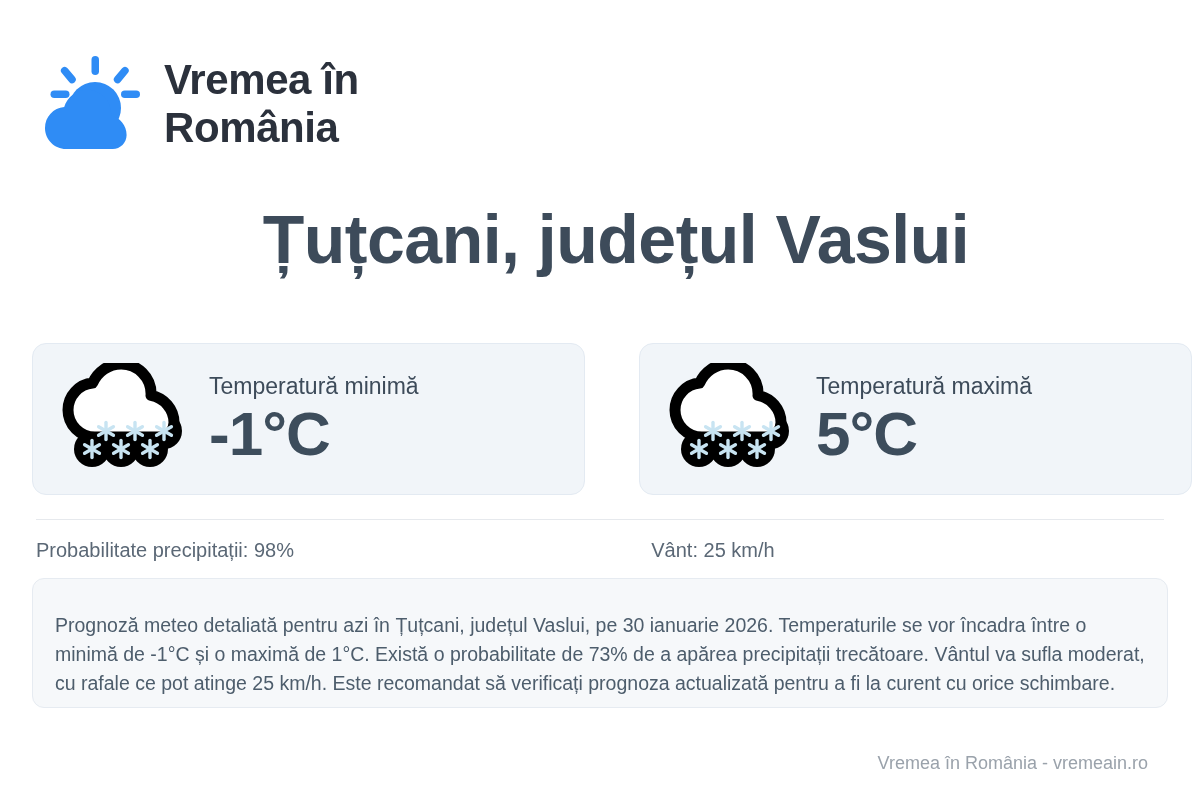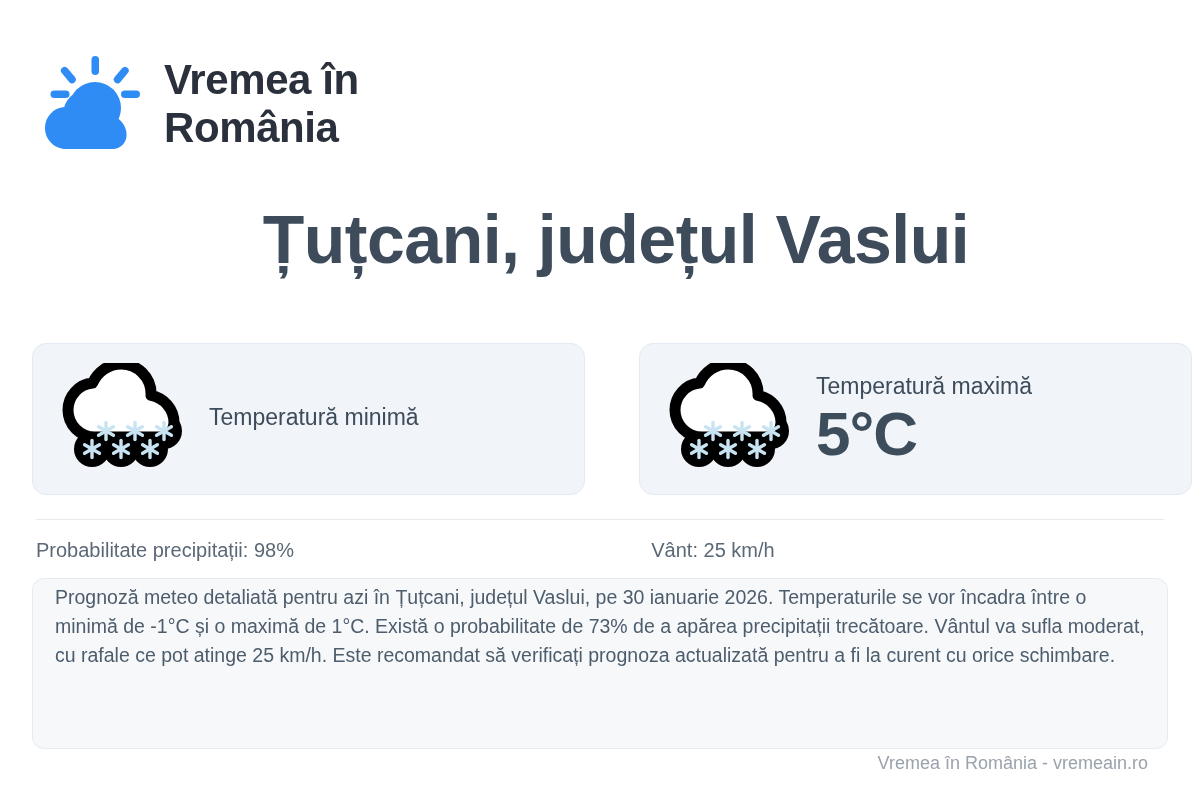--- a/index.html
+++ b/index.html
@@ -160,25 +160,25 @@
     padding: 0 7px;
     color: #5b6876;
   }
 
   
   .description {
     position: absolute;
     left: 32px;
     top: 578px;
     width: 1136px;
-    height: 171px;
+    height: 130px;
     background: #f6f8fa;
     border: 1px solid #e6ebf1;
     border-radius: 12px;
-    padding: 4px 22px 0 22px;
+    padding: 32px 22px 0 22px;
     overflow: hidden;
   }
   .description p {
     margin: 0;
     font-size: 19.5px;
     line-height: 29px;
     color: #4d5d6c;
   }
 
   
@@ -258,20 +258,21 @@
           </g>
           <g transform="translate(91,86)">
             <line x1="0" y1="-8.5" x2="0" y2="8.5"></line>
               <line x1="-7.4" y1="-4.3" x2="7.4" y2="4.3"></line>
               <line x1="-7.4" y1="4.3" x2="7.4" y2="-4.3"></line>
           </g>
         </g>
       </svg>
       <div class="temp-texts">
         <div class="temp-label">Temperatură minimă</div>
+        <div class="temp-value">-1°C</div>
       </div>
     </div>
 
     <div class="temp-card">
       <svg class="temp-icon" viewBox="0 0 128 112" aria-hidden="true">
         <g fill="#000000">
           <circle cx="33" cy="86" r="18"></circle>
           <circle cx="62" cy="86" r="18"></circle>
           <circle cx="91" cy="86" r="18"></circle>
           <circle cx="47" cy="68" r="18"></circle>

